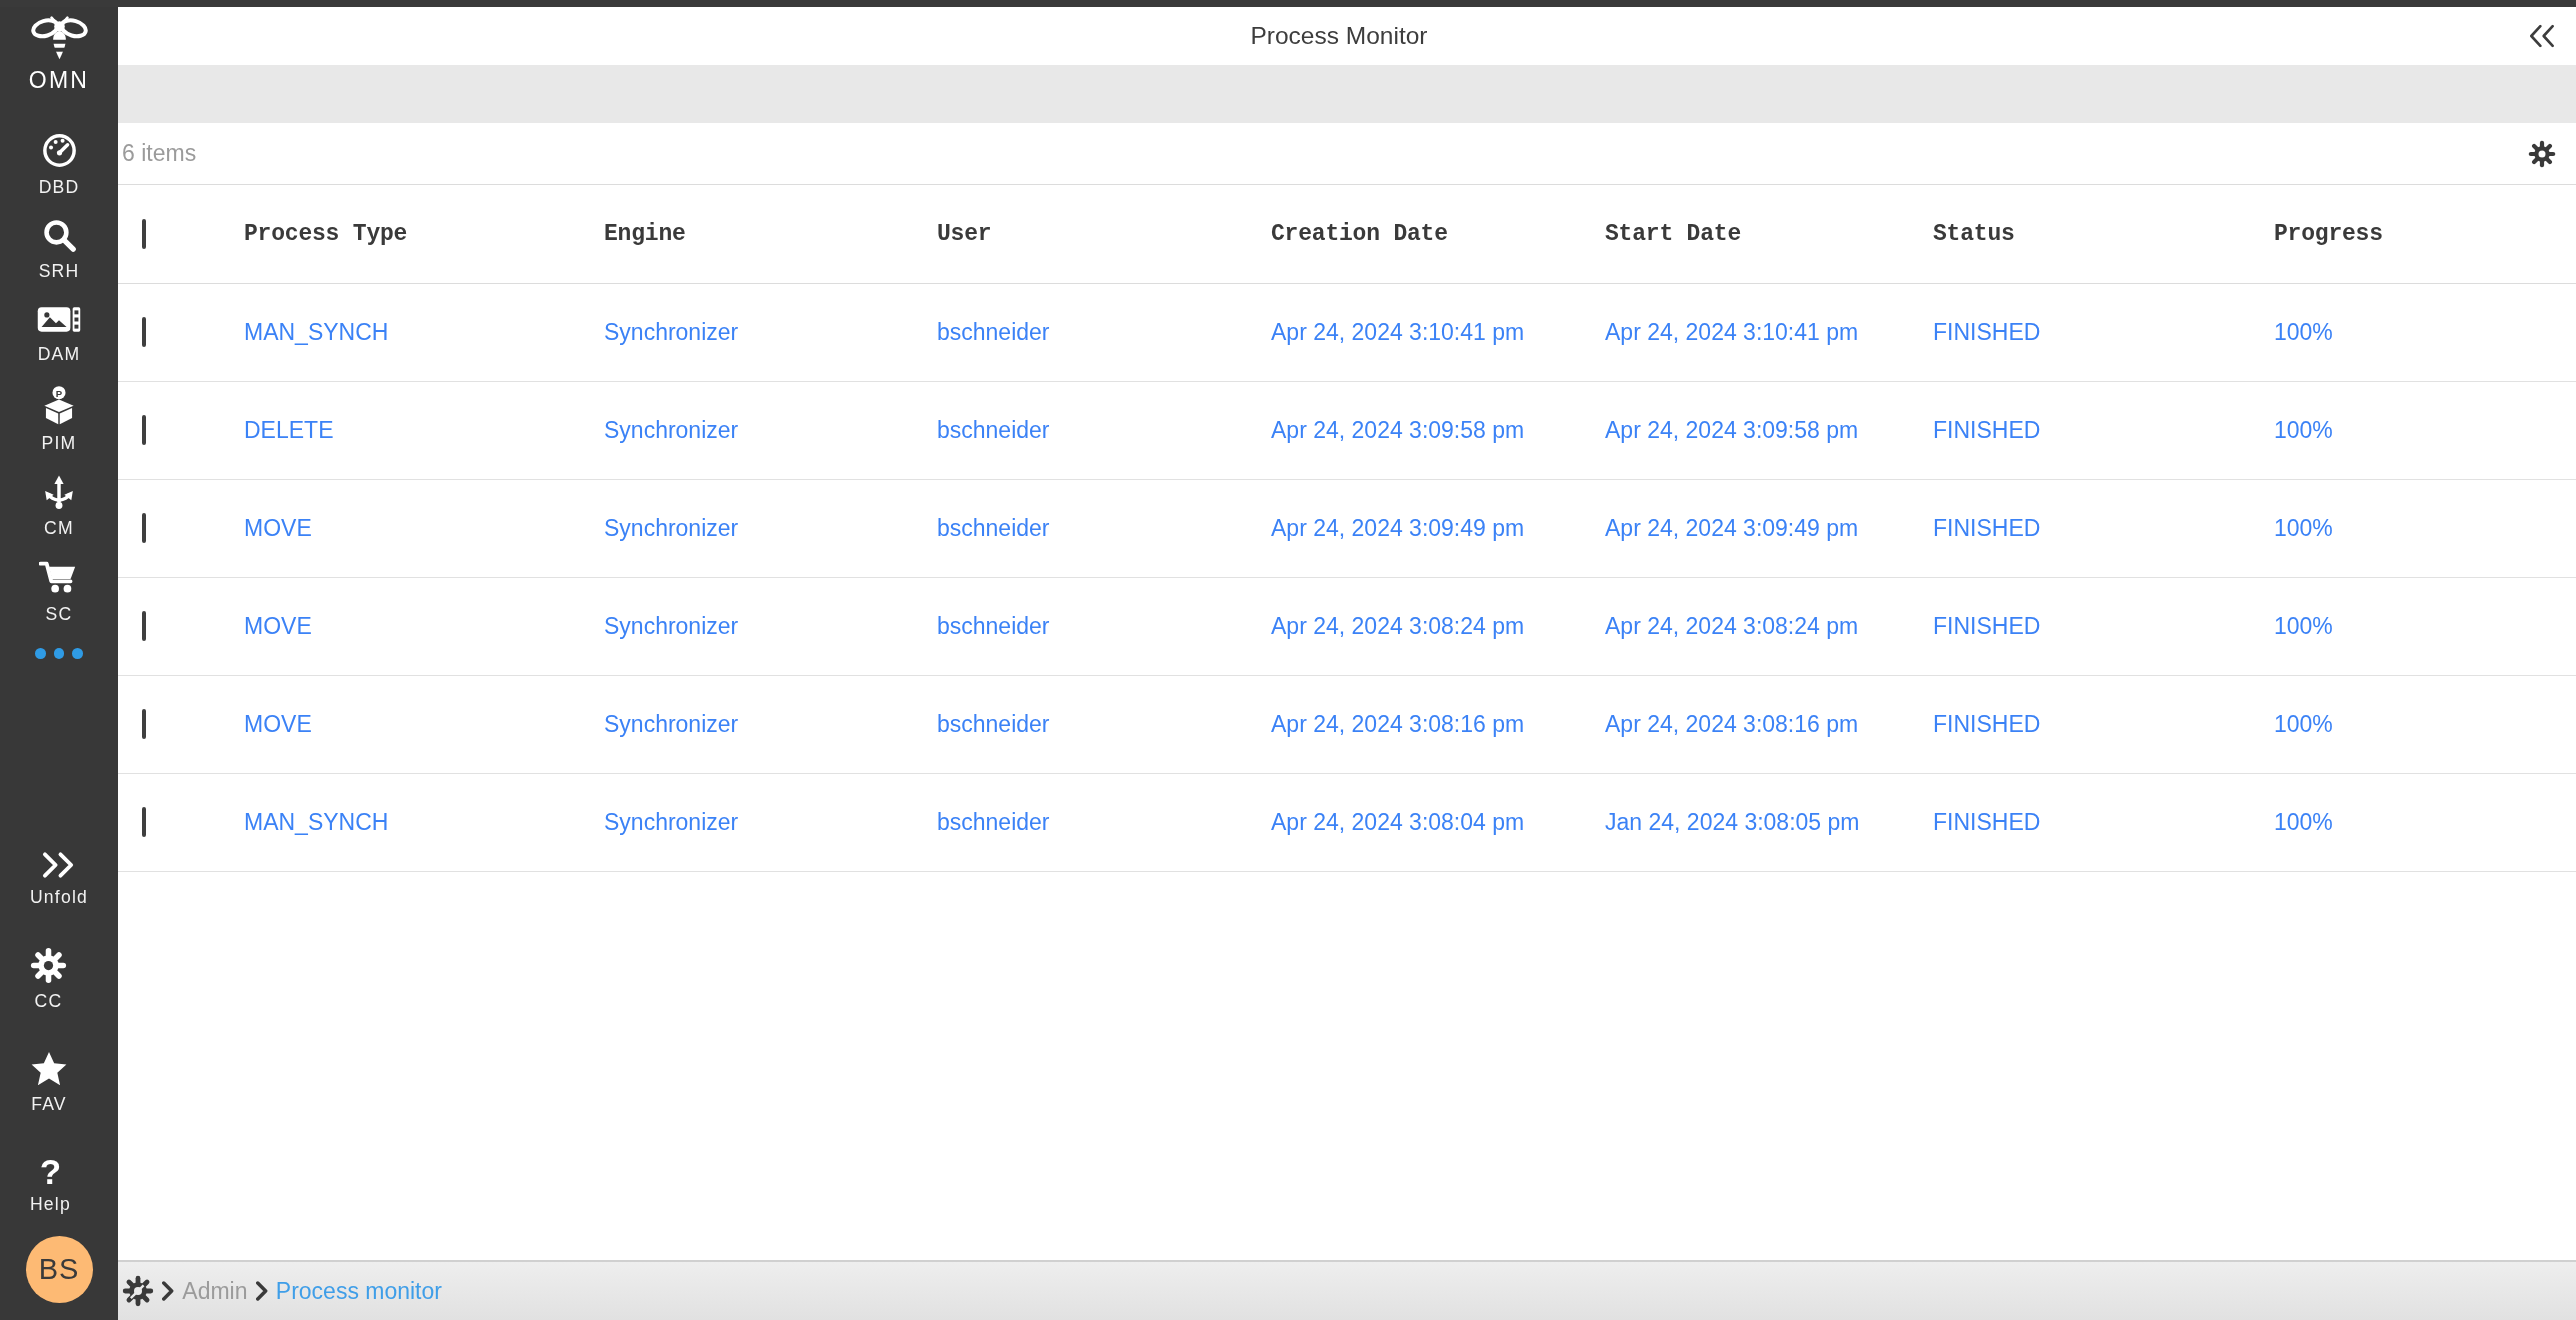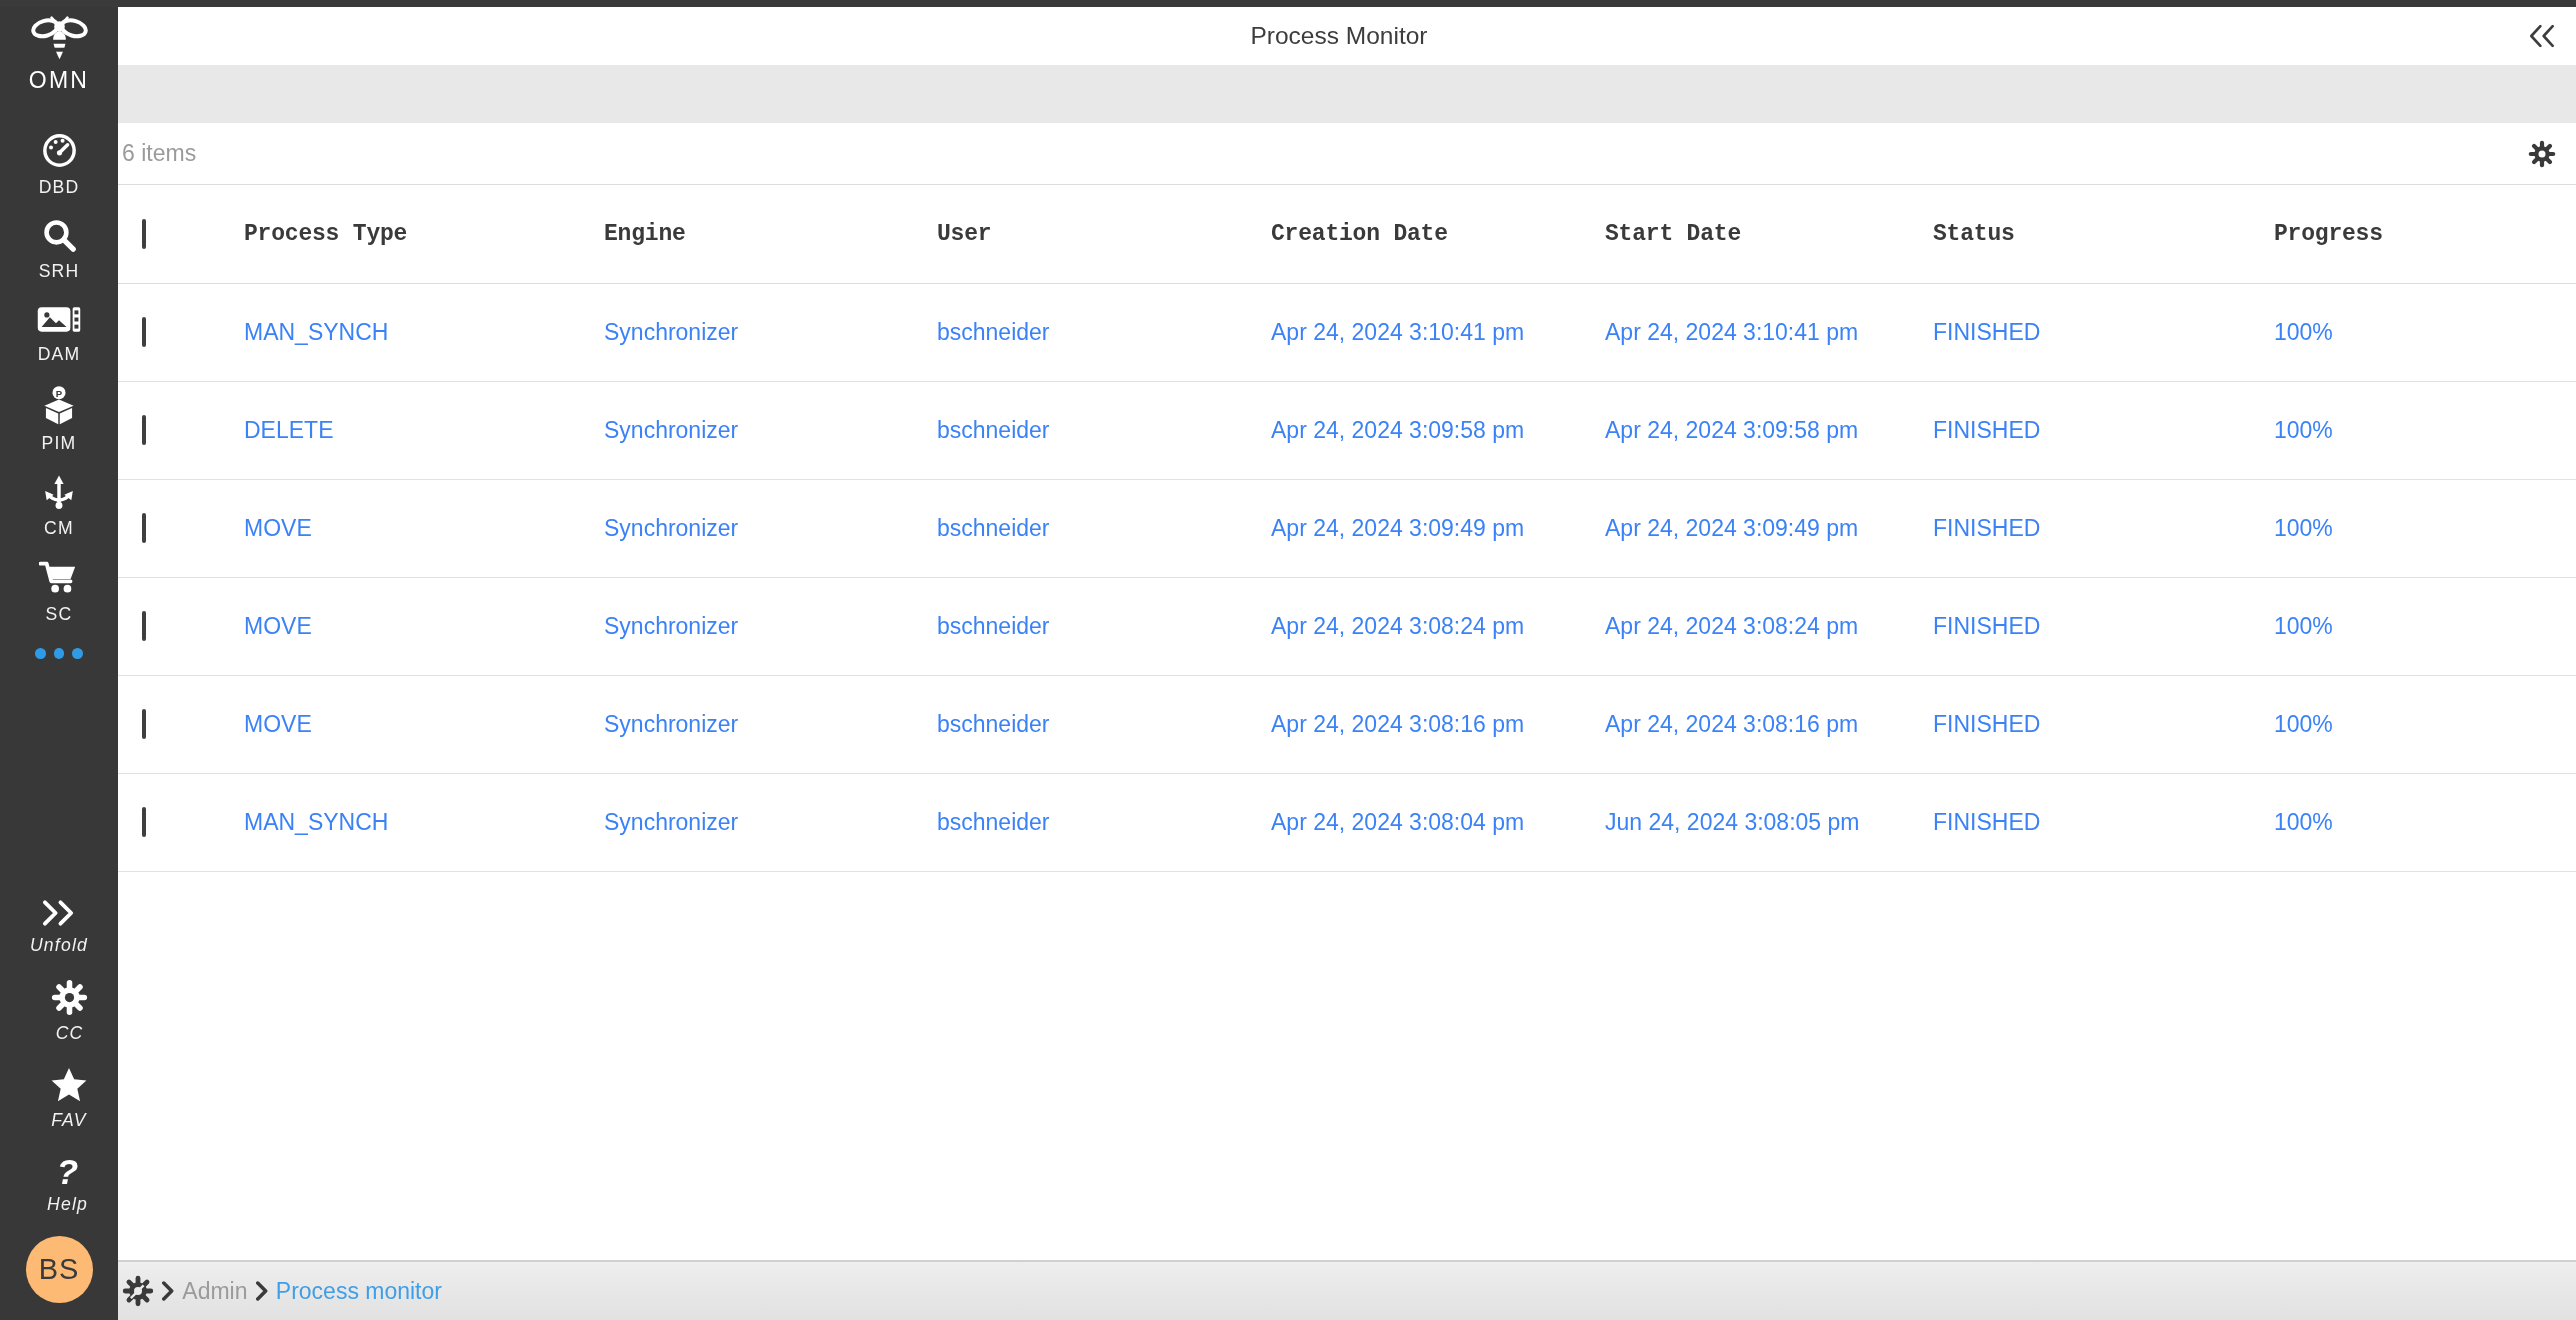--- a/index.html
+++ b/index.html
@@ -12,21 +12,21 @@
   .sidebar { position:absolute; left:0; top:0; bottom:0; width:118px; background:#383838;
     display:flex; flex-direction:column; align-items:center; z-index:5; }
   .logo-block { margin-top:15.3px; display:flex; flex-direction:column; align-items:center; cursor:pointer; }
   .logo-label { color:#ffffff; font-size:23px; letter-spacing:2.3px; margin-top:3.1px; }
   .nav { margin-top:38px; display:flex; flex-direction:column; align-items:center; gap:20px; }
   .nav-item { display:flex; flex-direction:column; align-items:center; cursor:pointer; }
   .nav-item .lbl { color:#f2f2f2; font-size:17.6px; letter-spacing:1.2px; margin-top:4.6px; }
   .dots { margin-top:23px; display:flex; gap:7.7px; cursor:pointer; }
   .dot { width:10.7px; height:10.7px; border-radius:50%; background:#2f9be5; }
   .side-spacer { flex:1; }
-  .bottom-nav { display:flex; flex-direction:column; align-items:flex-end; gap:23px;font-style:italic; }
+  .bottom-nav { display:flex; flex-direction:column; align-items:flex-start; gap:39px; }
   .help-q { color:#ffffff; font-size:35px; font-weight:600; line-height:35px; }
   .avatar { width:67px; height:67px; border-radius:50%; background:#fdba74; color:#3a3a3a;
     font-size:29px; display:flex; align-items:center; justify-content:center;
     margin-top:21.5px; margin-bottom:17px; cursor:pointer; letter-spacing:0.8px; }
 
   
   .main { position:absolute; left:102px; top:7px; right:0; bottom:0; }
   .app-header { height:58px; background:#ffffff; position:relative;
     display:flex; align-items:center; justify-content:center; }
   .page-title { font-size:24.5px; color:#3d3d3d; }
@@ -311,21 +311,21 @@
     <div class="cell">Apr 24, 2024 3:08:16 pm</div>
     <div class="cell">FINISHED</div>
     <div class="cell">100%</div>
   </div>
   <div class="grid trow">
     <div class="cell cell-check"><span class="checkbox"></span></div>
     <div class="cell">MAN_SYNCH</div>
     <div class="cell">Synchronizer</div>
     <div class="cell">bschneider</div>
     <div class="cell">Apr 24, 2024 3:08:04 pm</div>
-    <div class="cell">Jun 24, 2024 3:08:05 pm</div>
+    <div class="cell">Jan 24, 2024 3:08:05 pm</div>
     <div class="cell">FINISHED</div>
     <div class="cell">100%</div>
   </div>
 
   <div class="breadcrumb-bar">
     <span class="icon-btn">
       <svg width="32" height="32" viewBox="0 0 40 40">
         <g fill="#3a3a3a">
           <rect x="17" y="1" width="6" height="38" rx="3"></rect>
           <rect x="17" y="1" width="6" height="38" rx="3" transform="rotate(45 20 20)"></rect>

